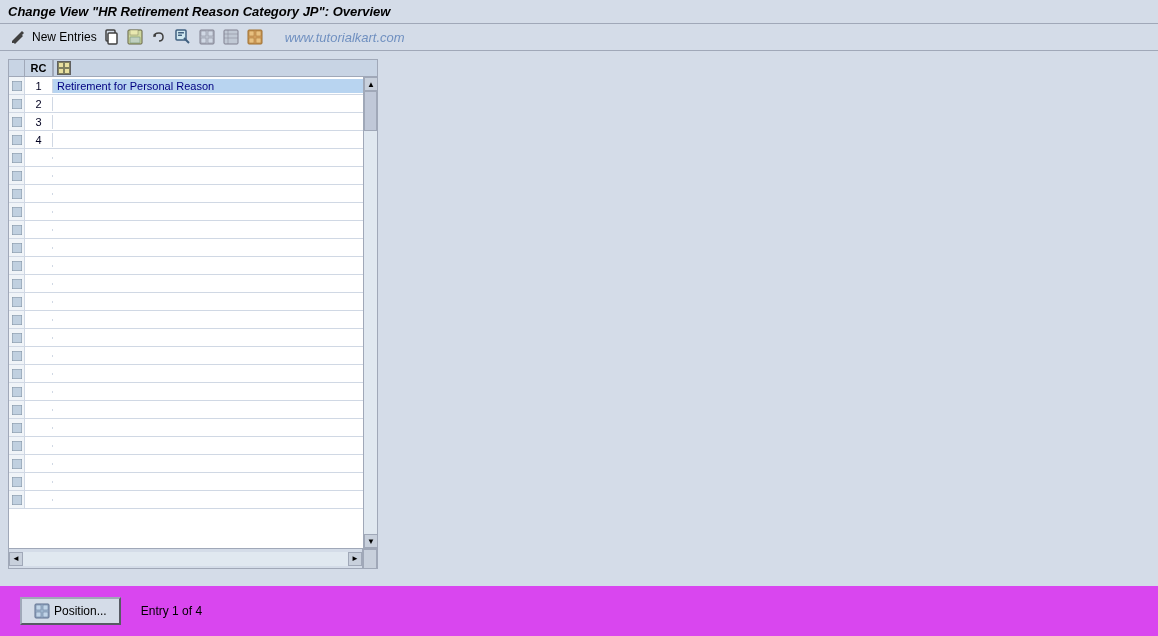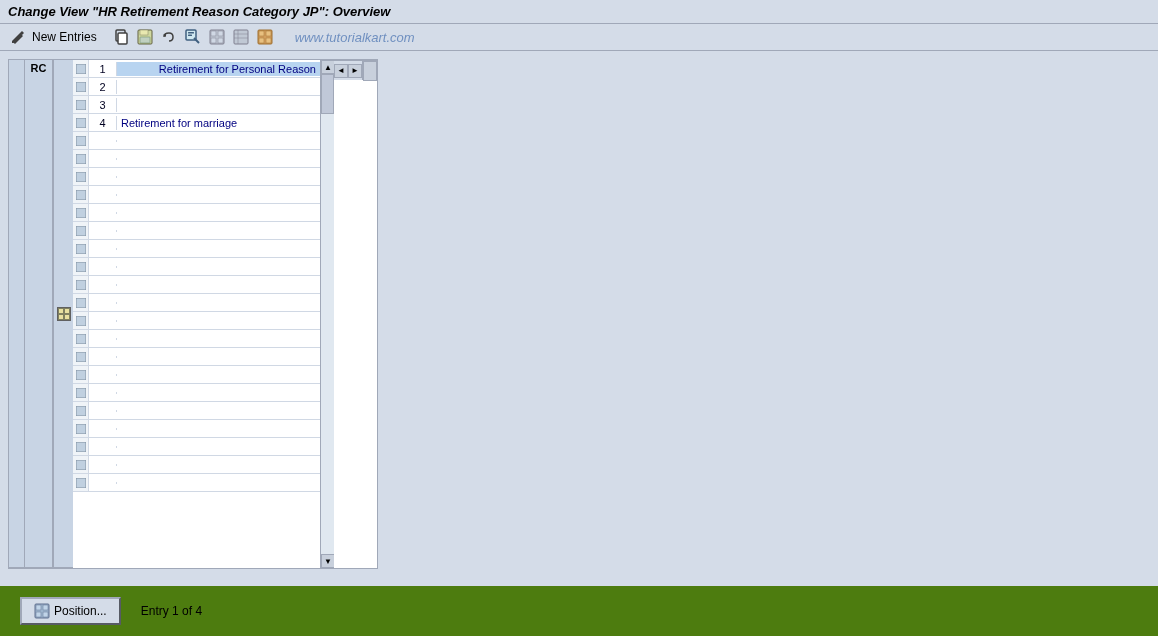--- a/index.html
+++ b/index.html
@@ -44,21 +44,21 @@
       cursor: pointer;
       padding: 1px 2px;
       display: inline-flex;
       align-items: center;
       font-size: 12px;
     }
 
     .toolbar-label {
       font-size: 12px;
       color: #000;
-      margin-right: 10px;
+      margin-right: 0;
     }
 
     .toolbar-watermark {
       color: #7090c0;
       font-size: 13px;
       font-style: italic;
       margin-left: 16px;
     }
 
     
@@ -67,21 +67,21 @@
       padding: 8px;
       height: calc(636px - 60px - 50px);
     }
 
     
     .table-container {
       width: 370px;
       border: 1px solid #a0a8b8;
       background: #fff;
       display: flex;
-      flex-direction: row;
+      flex-direction: column;
     }
 
     .table-header {
       display: flex;
       background-color: #c8d4e4;
       border-bottom: 1px solid #a0a8b8;
     }
 
     .col-rc {
       width: 28px;
@@ -154,21 +154,20 @@
     .row-text {
       flex: 1;
       padding: 1px 4px;
       font-size: 11px;
       color: #000080;
     }
 
     .row-selected .row-text {
       background-color: #b8d4f0;
       color: #000080;
-      text-align: right;
     }
 
     .row-empty .row-rc,
     .row-empty .row-text {
       color: transparent;
     }
 
     
     .scrollbar-v {
       width: 14px;
@@ -247,21 +246,21 @@
       border: 1px solid #a0a8b8;
     }
 
     
     .footer {
       position: absolute;
       bottom: 0;
       left: 0;
       right: 0;
       height: 50px;
-      background-color: #4d7c0f;
+      background-color: #d946ef;
       display: flex;
       align-items: center;
       padding: 0 20px;
       gap: 20px;
     }
 
     .position-btn {
       display: flex;
       align-items: center;
       gap: 4px;
@@ -419,21 +418,20 @@
           <div class="row-rc">3</div>
         </div>
 
         <div class="table-row">
           <div class="row-selector">
             <svg width="10" height="10" viewBox="0 0 10 10">
                 <rect x="0" y="0" width="10" height="10" fill="#c0d0e0" stroke="#8090a0" stroke-width="1"></rect>
               </svg>
           </div>
           <div class="row-rc">4</div>
-          <div class="row-text">Retirement for marriage</div>
         </div>
 
         <div class="table-row row-empty">
             <div class="row-selector">
               <svg width="10" height="10" viewBox="0 0 10 10">
                 <rect x="0" y="0" width="10" height="10" fill="#c0d0e0" stroke="#8090a0" stroke-width="1"></rect>
               </svg>
             </div>
             <div class="row-rc"></div>
             <div class="row-text"></div>

